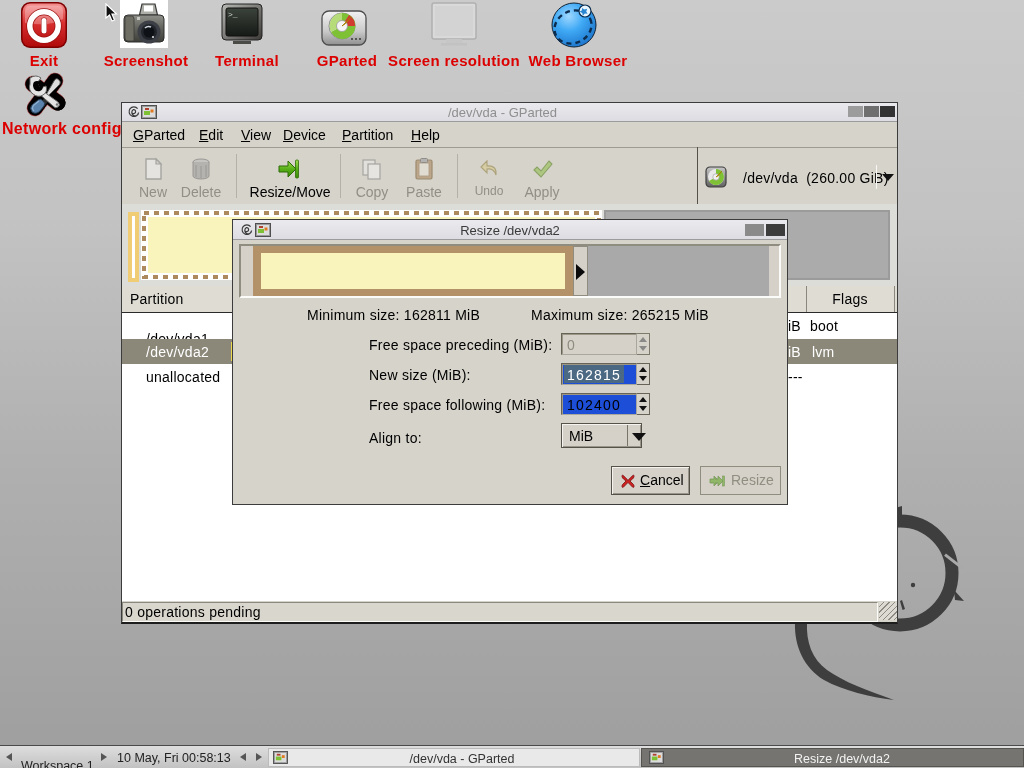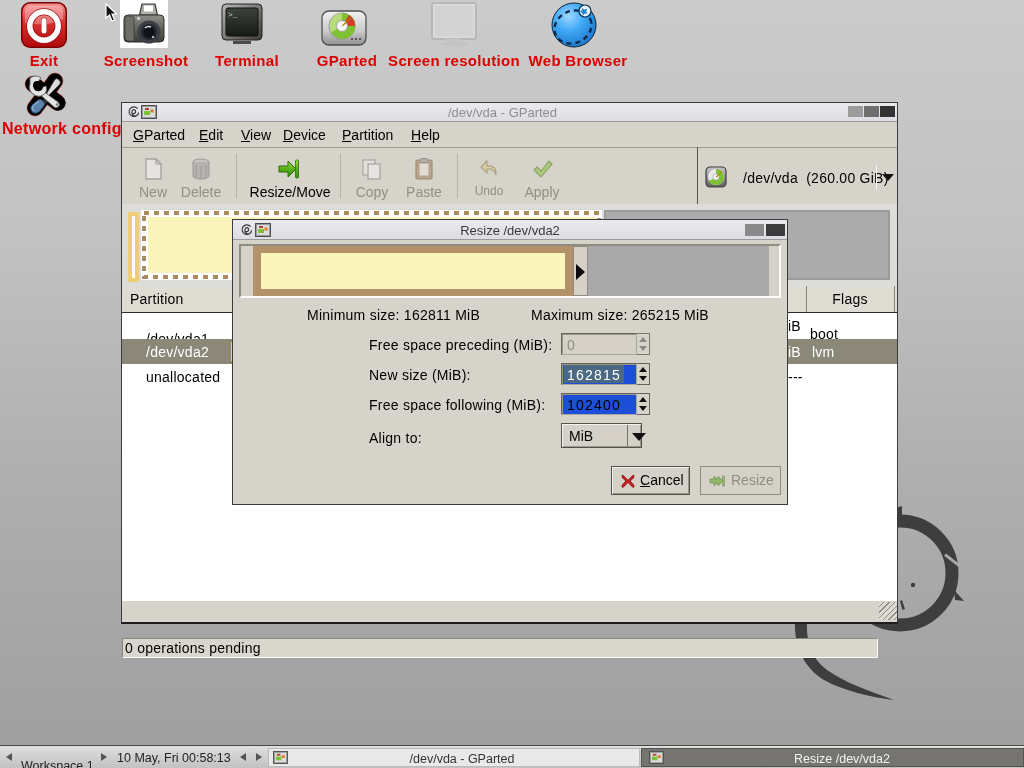--- a/index.html
+++ b/index.html
@@ -287,33 +287,33 @@
   <div class="abs" style="left:0;top:183px;width:775px;height:27px;background:#dfdcd4;border-bottom:1px solid #2a2a2a;box-sizing:border-box;">
     <div class="abs gtk" style="left:8px;top:5px;">Partition</div>
     <div class="abs" style="left:684px;top:0;width:1px;height:26px;background:#8a877e;"></div>
     <div class="abs" style="left:772px;top:0;width:1px;height:26px;background:#8a877e;"></div>
     <div class="abs gtk" style="left:684px;top:5px;width:88px;text-align:center;">Flags</div>
   </div>
 
   <div class="abs" style="left:0;top:210px;width:775px;height:288px;background:#fff;">
     <div class="abs gtk" style="left:24px;top:18px;">/dev/vda1</div>
     <div class="abs gtk" style="left:666px;top:5px;">iB</div>
-    <div class="abs gtk" style="left:688px;top:5px;margin-top:8px;">boot</div>
+    <div class="abs gtk" style="left:688px;top:5px;">boot</div>
     <div class="abs" style="left:0;top:26px;width:775px;height:25px;background:#8b8779;">
       <div class="abs gtk" style="left:24px;top:5px;color:#fff;">/dev/vda2</div>
       <div class="abs" style="left:109px;top:3px;width:4px;height:19px;background:#ecd94d;"></div>
       <div class="abs gtk" style="left:666px;top:5px;color:#fff;">iB</div>
       <div class="abs gtk" style="left:690px;top:5px;color:#fff;">lvm</div>
     </div>
     <div class="abs gtk" style="left:24px;top:56px;">unallocated</div>
     <div class="abs gtk" style="left:666px;top:56px;">---</div>
   </div>
 
   <div class="abs" style="left:0;top:498px;width:775px;height:21px;background:#d6d3ca;">
-    <div class="abs" style="left:0px;top:1px;width:754px;height:18px;border:1px solid #8a877e;border-right-color:#fbfbf8;border-bottom-color:#fbfbf8;background:#d9d6cd;margin-top:36px;">
+    <div class="abs" style="left:0px;top:1px;width:754px;height:18px;border:1px solid #8a877e;border-right-color:#fbfbf8;border-bottom-color:#fbfbf8;background:#d9d6cd;">
       <div class="abs gtk" style="left:2px;top:1px;">0 operations pending</div>
     </div>
     <div class="abs" style="left:757px;top:1px;width:18px;height:18px;
       background:repeating-linear-gradient(135deg,#dcdad2 0 3px,#8d8a81 3px 4px);"></div>
   </div>
 </div>
 
 <div id="dlg" class="win" style="left:232px;top:219px;width:554px;height:284px;">
   <div class="tbar" style="height:19px;">
     <svg class="abs" style="left:6px;top:3px" width="14" height="14" viewBox="0 0 14 14">

